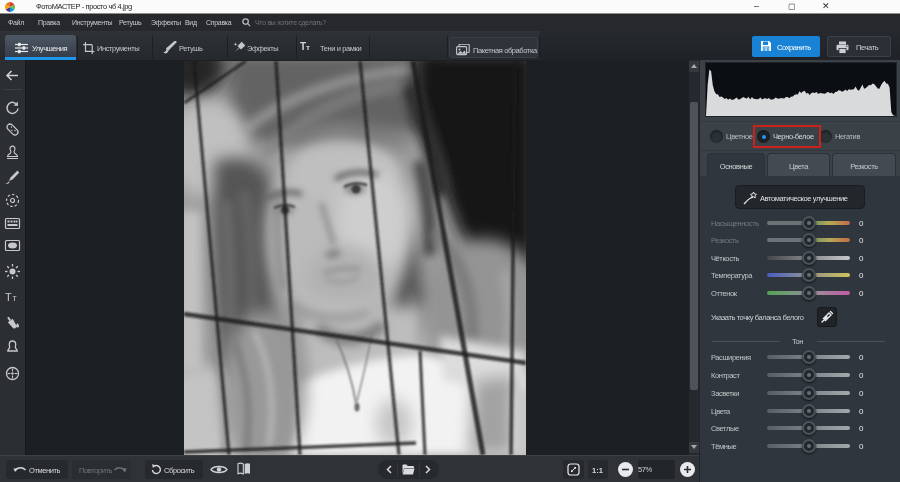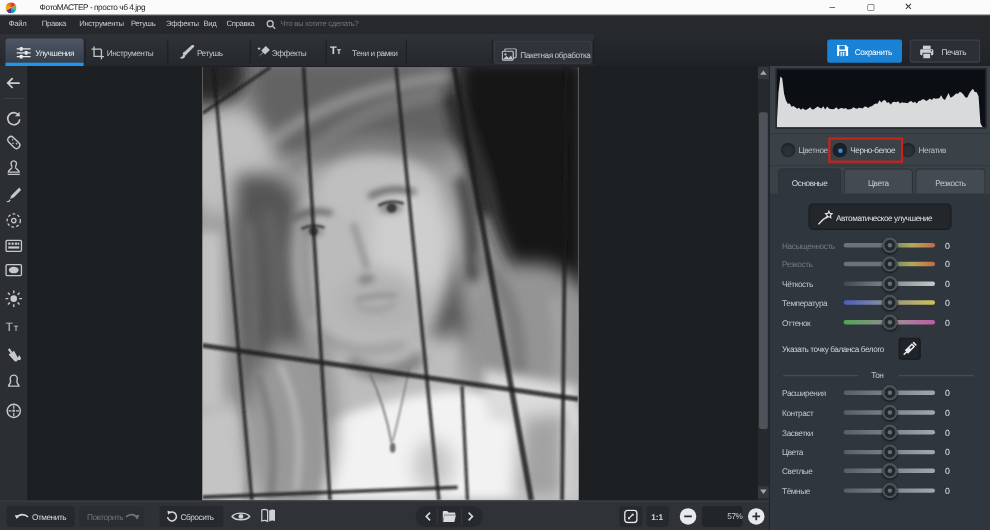--- a/index.html
+++ b/index.html
@@ -71,21 +71,21 @@
 #tonhdr .ln { position:absolute; top:0px; height:1px; background:#4a5057; width:68px; }
 
 
 #wb-lbl { position:absolute; left:11px; top:253px; font-size:7.5px; color:#ccd0d3; }
 #wb-btn { position:absolute; left:117px; top:247px; width:20px; height:20px; background:#202428; border:1px solid #16191c; border-radius:3px; }
 
 
 #bottombar { left:0; top:455px; width:699px; height:27px; background:#2f3337; border-top:1px solid #3c4146; }
 .bbtn { position:absolute; top:4px; height:19px; background:#26292d; border-radius:3px; }
 .bbtn span { position:absolute; font-size:7.5px; color:#d6d8da; white-space:nowrap; }
-#zoomlbl { position:absolute; left:638px; top:4px; width:37px; height:19px; background:#222629; border-radius:3px; text-align:right; font-size:7.5px; color:#cfd2d4; line-height:19px; }
+#zoomlbl { position:absolute; left:638px; top:4px; width:37px; height:19px; background:#222629; border-radius:3px; text-align:left; font-size:7.5px; color:#cfd2d4; line-height:19px; }
 .circbtn { position:absolute; top:6px; width:15px; height:15px; background:#e8eaec; border-radius:50%; }
 </style></head>
 <body>
 <div id="app">
 
   <div id="titlebar" class="abs">
     <svg style="position:absolute;left:5px;top:2px" width="10" height="10" viewBox="0 0 10 10">
       <path d="M5 5 L5 0 A5 5 0 0 1 9.3 2.5 Z" fill="#e03c31"></path>
       <path d="M5 5 L9.3 2.5 A5 5 0 0 1 9.3 7.5 Z" fill="#7ab648"></path>
       <path d="M5 5 L9.3 7.5 A5 5 0 0 1 5 10 Z" fill="#00a0dc"></path>

